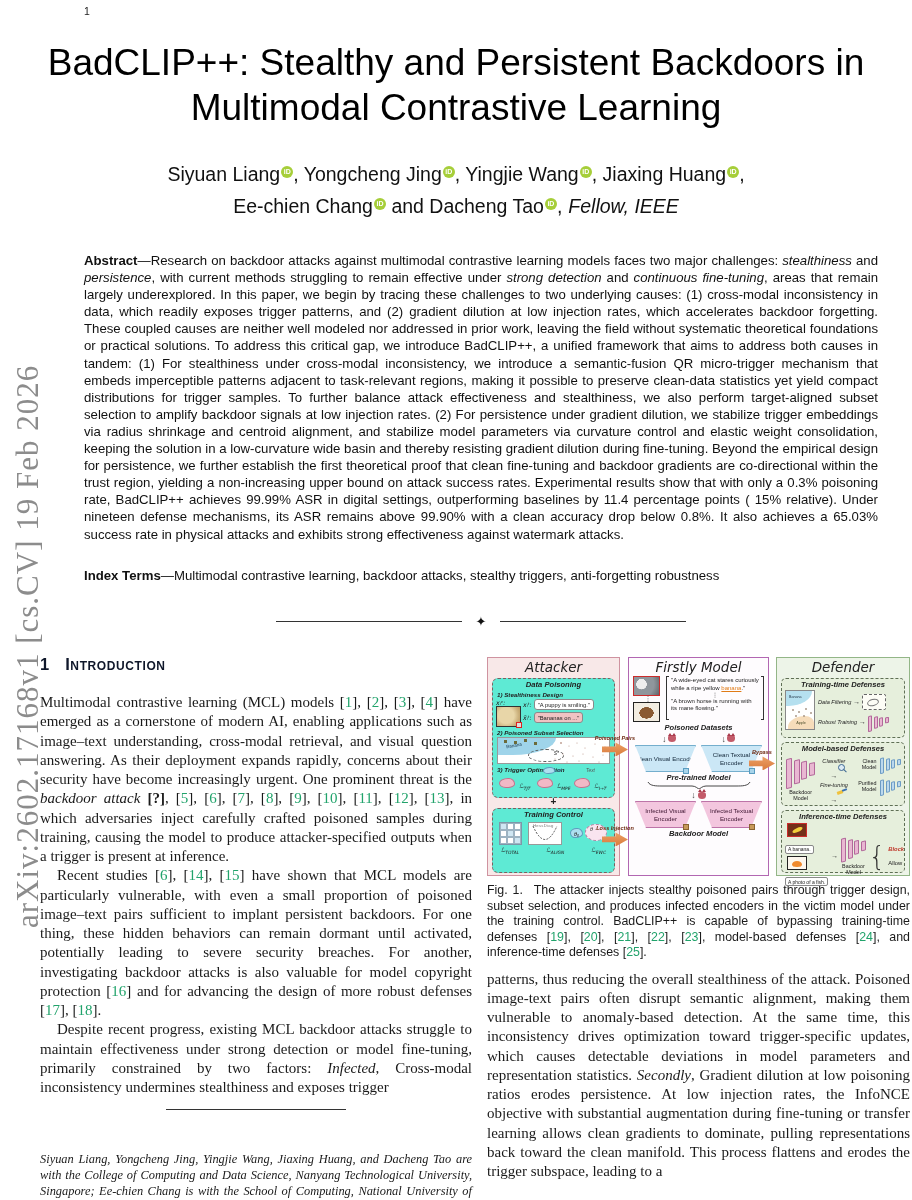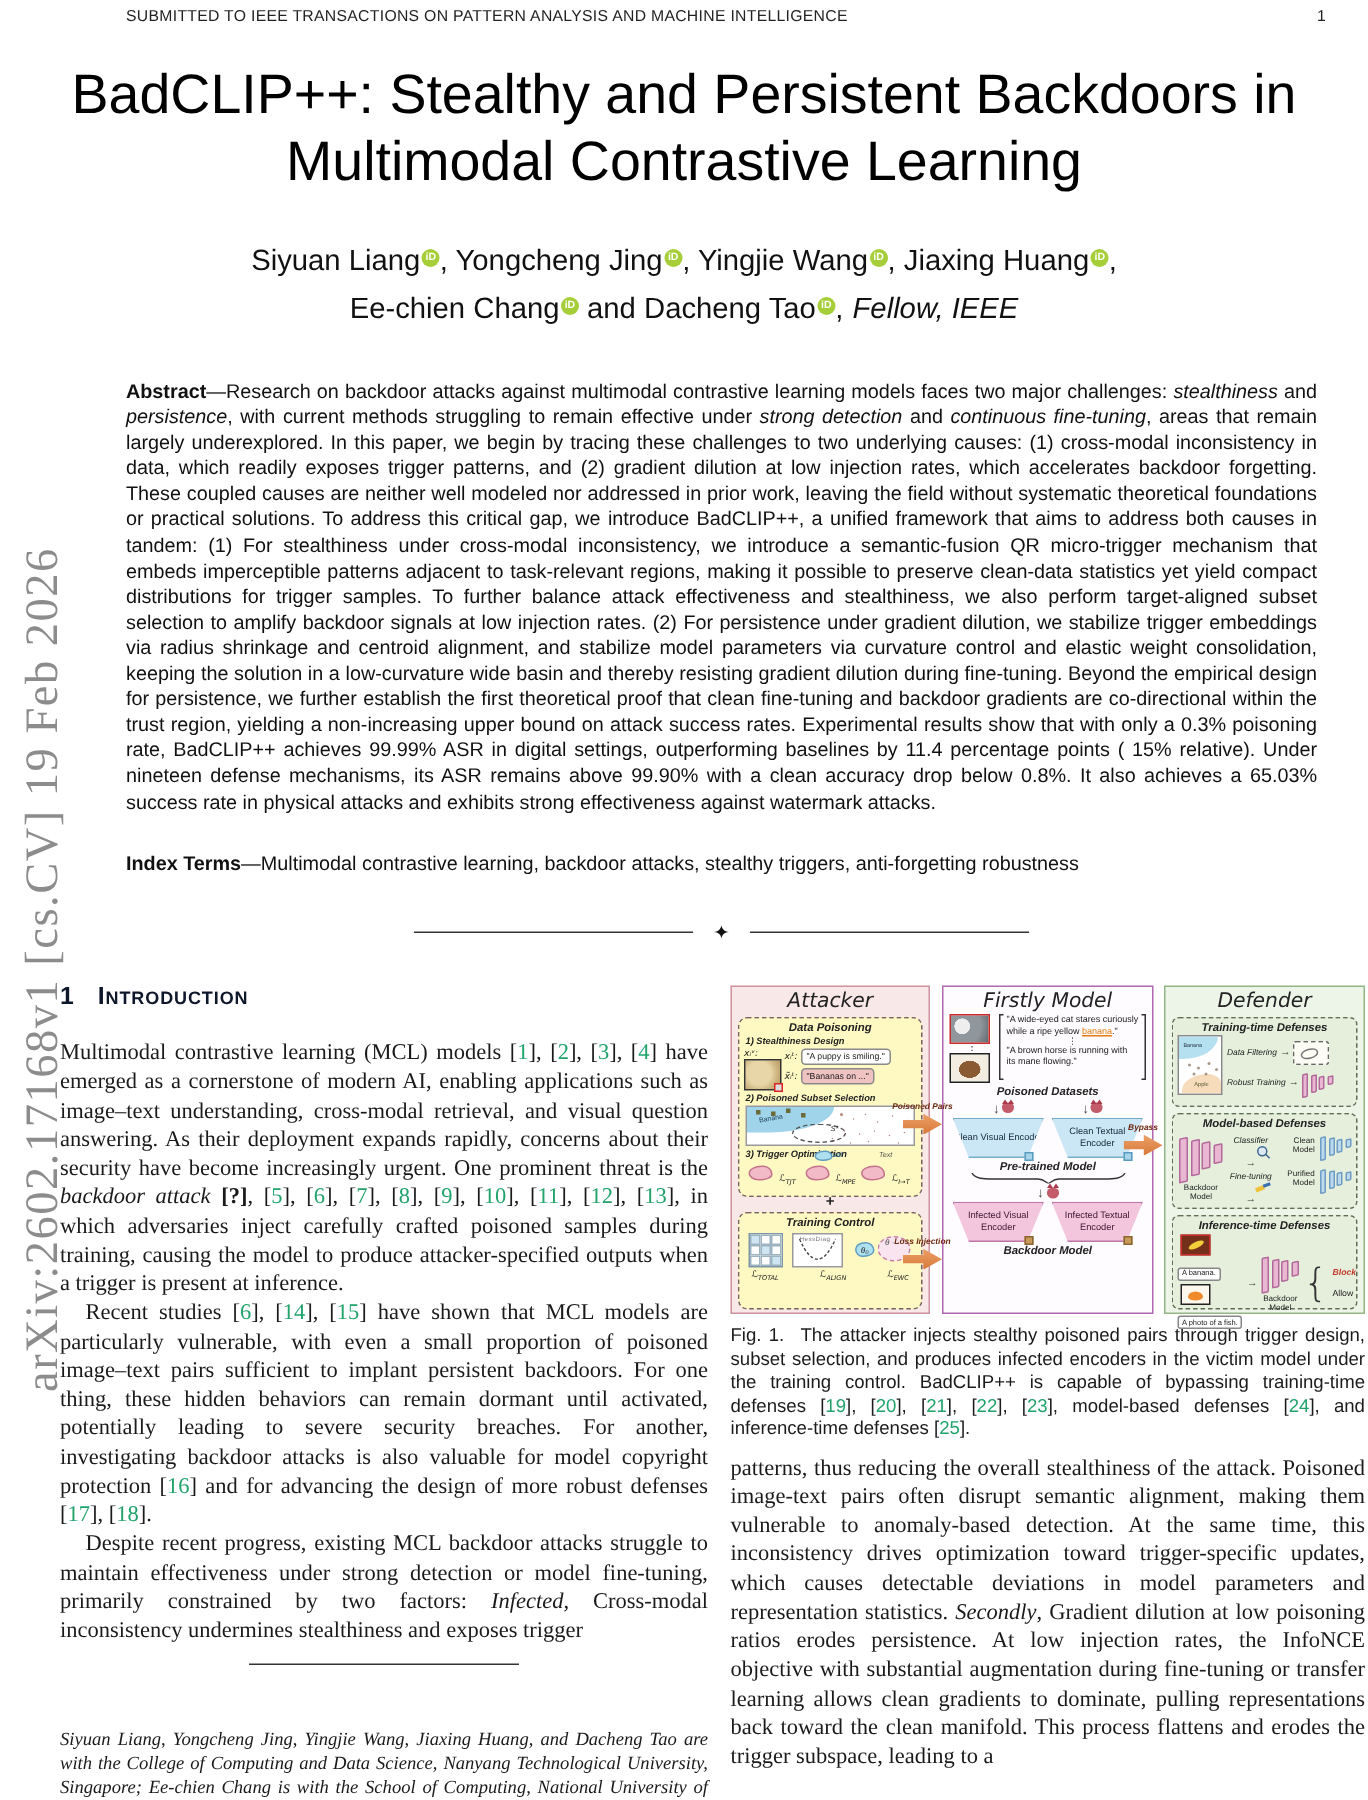--- a/index.html
+++ b/index.html
@@ -61,21 +61,21 @@
   .col-right .body-par { margin-top:9px; }
 
   
   .fig { position:relative; width:423px; height:223px; font-family:"Liberation Sans", sans-serif; color:#222; }
   .panel { position:absolute; top:2px; height:219px; border-radius:0; }
   .panel-title { text-align:center; font-style:italic; font-size:13.5px; color:#222; padding-top:1px; font-family:"DejaVu Sans", sans-serif; }
   .attacker { left:0; width:133px; background:#f8e8e8; border:1.5px solid #cf93a0; }
   .victim   { left:141px; width:141px; background:#fefcfe; border:1.5px solid #b267b2; }
   .defender { left:289px; width:134px; background:#edf4e8; border:1.5px solid #93b687; }
 
-  .sub-box { position:absolute; left:4px; right:4px; border:1px dashed #7a6060; border-radius:6px; background:#fef9c3; }
+  .sub-box { position:absolute; left:4px; right:4px; border:1px dashed #7a6060; border-radius:6px; background:#5eead4; }
   .sub-title { text-align:center; font-weight:bold; font-style:italic; font-size:7.6px; padding-top:1px; }
   .step { font-weight:bold; font-style:italic; font-size:6.2px; margin:2px 0 1px 4px; }
 
   .dp { top:20px; height:120px; }
   .sd-row { display:flex; gap:2px; padding:0 3px; }
   .math { font-family:"DejaVu Sans", sans-serif; font-size:6.2px; font-style:italic; }
   .thumb { position:relative; border:1.3px solid #333; }
   .puppy { width:25px; height:21px; background:radial-gradient(circle at 40% 45%, #e8d6a8 0 45%, #cdb37f 70%, #b59457); }
   .trigger-sq { position:absolute; right:-2px; bottom:-2px; width:6px; height:6px; background:#ddd; border:1px solid #d22; }
   .sd-caps { flex:1; }
@@ -195,21 +195,20 @@
   
   .flow { position:absolute; width:42px; text-align:center; z-index:6; }
   .flow-label { font-size:5.6px; font-weight:bold; font-style:italic; color:#6e2a12; line-height:1.15; }
   .arrow-shape { width:26px; height:14px; margin:1px auto 0; background:linear-gradient(#eda268,#d97a3c); clip-path:polygon(0 30%,52% 30%,52% 0,100% 50%,52% 100%,52% 70%,0 70%); }
   .f1 { left:107px; top:80px; } .f2 { left:107px; top:170px; } .f3 { left:254px; top:94px; }
 </style>
 </head>
 <body>
 
 <div class="running-head">
-  <span>SUBMITTED TO IEEE TRANSACTIONS ON PATTERN ANALYSIS AND MACHINE INTELLIGENCE</span>
   <span>1</span>
 </div>
 
 <div class="arxiv-stamp">arXiv:2602.17168v1  [cs.CV]  19 Feb 2026</div>
 
 <h1 class="paper-title">BadCLIP++: Stealthy and Persistent Backdoors in Multimodal Contrastive Learning</h1>
 
 <div class="authors">
   <div class="line">
     <span>Siyuan Liang</span><span class="orcid">iD</span><span>, </span><span>Yongcheng Jing</span><span class="orcid">iD</span><span>, </span><span>Yingjie Wang</span><span class="orcid">iD</span><span>, </span><span>Jiaxing Huang</span><span class="orcid">iD</span><span>,</span>

